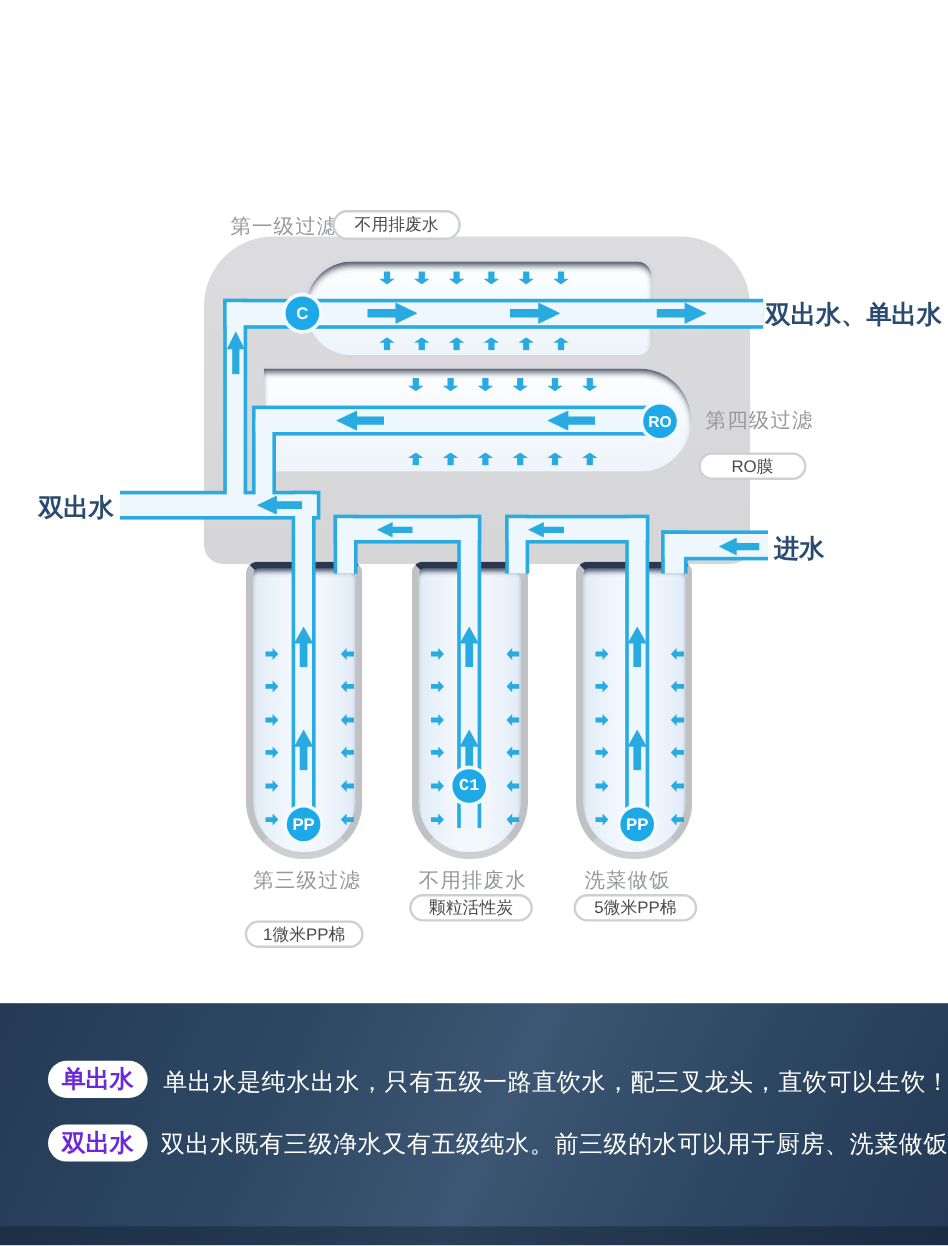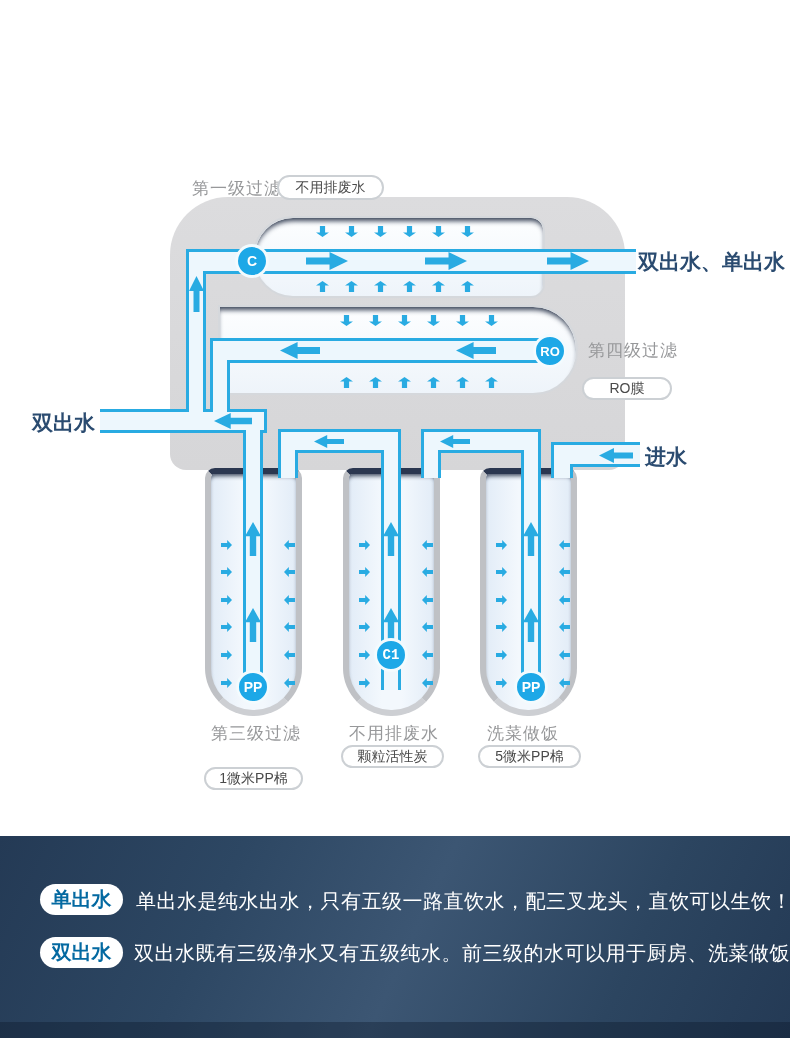--- a/index.html
+++ b/index.html
@@ -46,21 +46,21 @@
   .pill{position:absolute;background:#fff;border:2px solid #ccd0d4;border-radius:13px;
         color:#4a4a4a;font-size:14px;display:flex;align-items:center;justify-content:center;
         white-space:nowrap;}
   .port{position:absolute;color:#2a4b70;font-size:21px;font-weight:bold;white-space:nowrap;}
 
   
   .panel{position:absolute;left:0;top:836px;width:790px;height:202px;
          background:linear-gradient(115deg,#243a55 0%,#2d4763 28%,#3c5673 52%,#2c4560 78%,#243a55 100%);}
   .panel-shade{position:absolute;left:0;bottom:0;width:100%;height:16px;background:rgba(10,20,38,.35);}
   .badge{position:absolute;width:83px;height:31px;background:#fff;border-radius:16px;
-         color:#0369a1;font-weight:bold;font-size:20px;display:flex;align-items:center;justify-content:center;}
+         color:#6d28d9;font-weight:bold;font-size:20px;display:flex;align-items:center;justify-content:center;}
   .ltext{position:absolute;color:#ffffff;font-size:20px;white-space:nowrap;letter-spacing:0.5px;}
 </style>
 </head>
 <body>
 
 <div id="stage">
 
   <div class="housing"></div>
   <div class="chamber c5"></div>
   <div class="chamber c4"></div>

